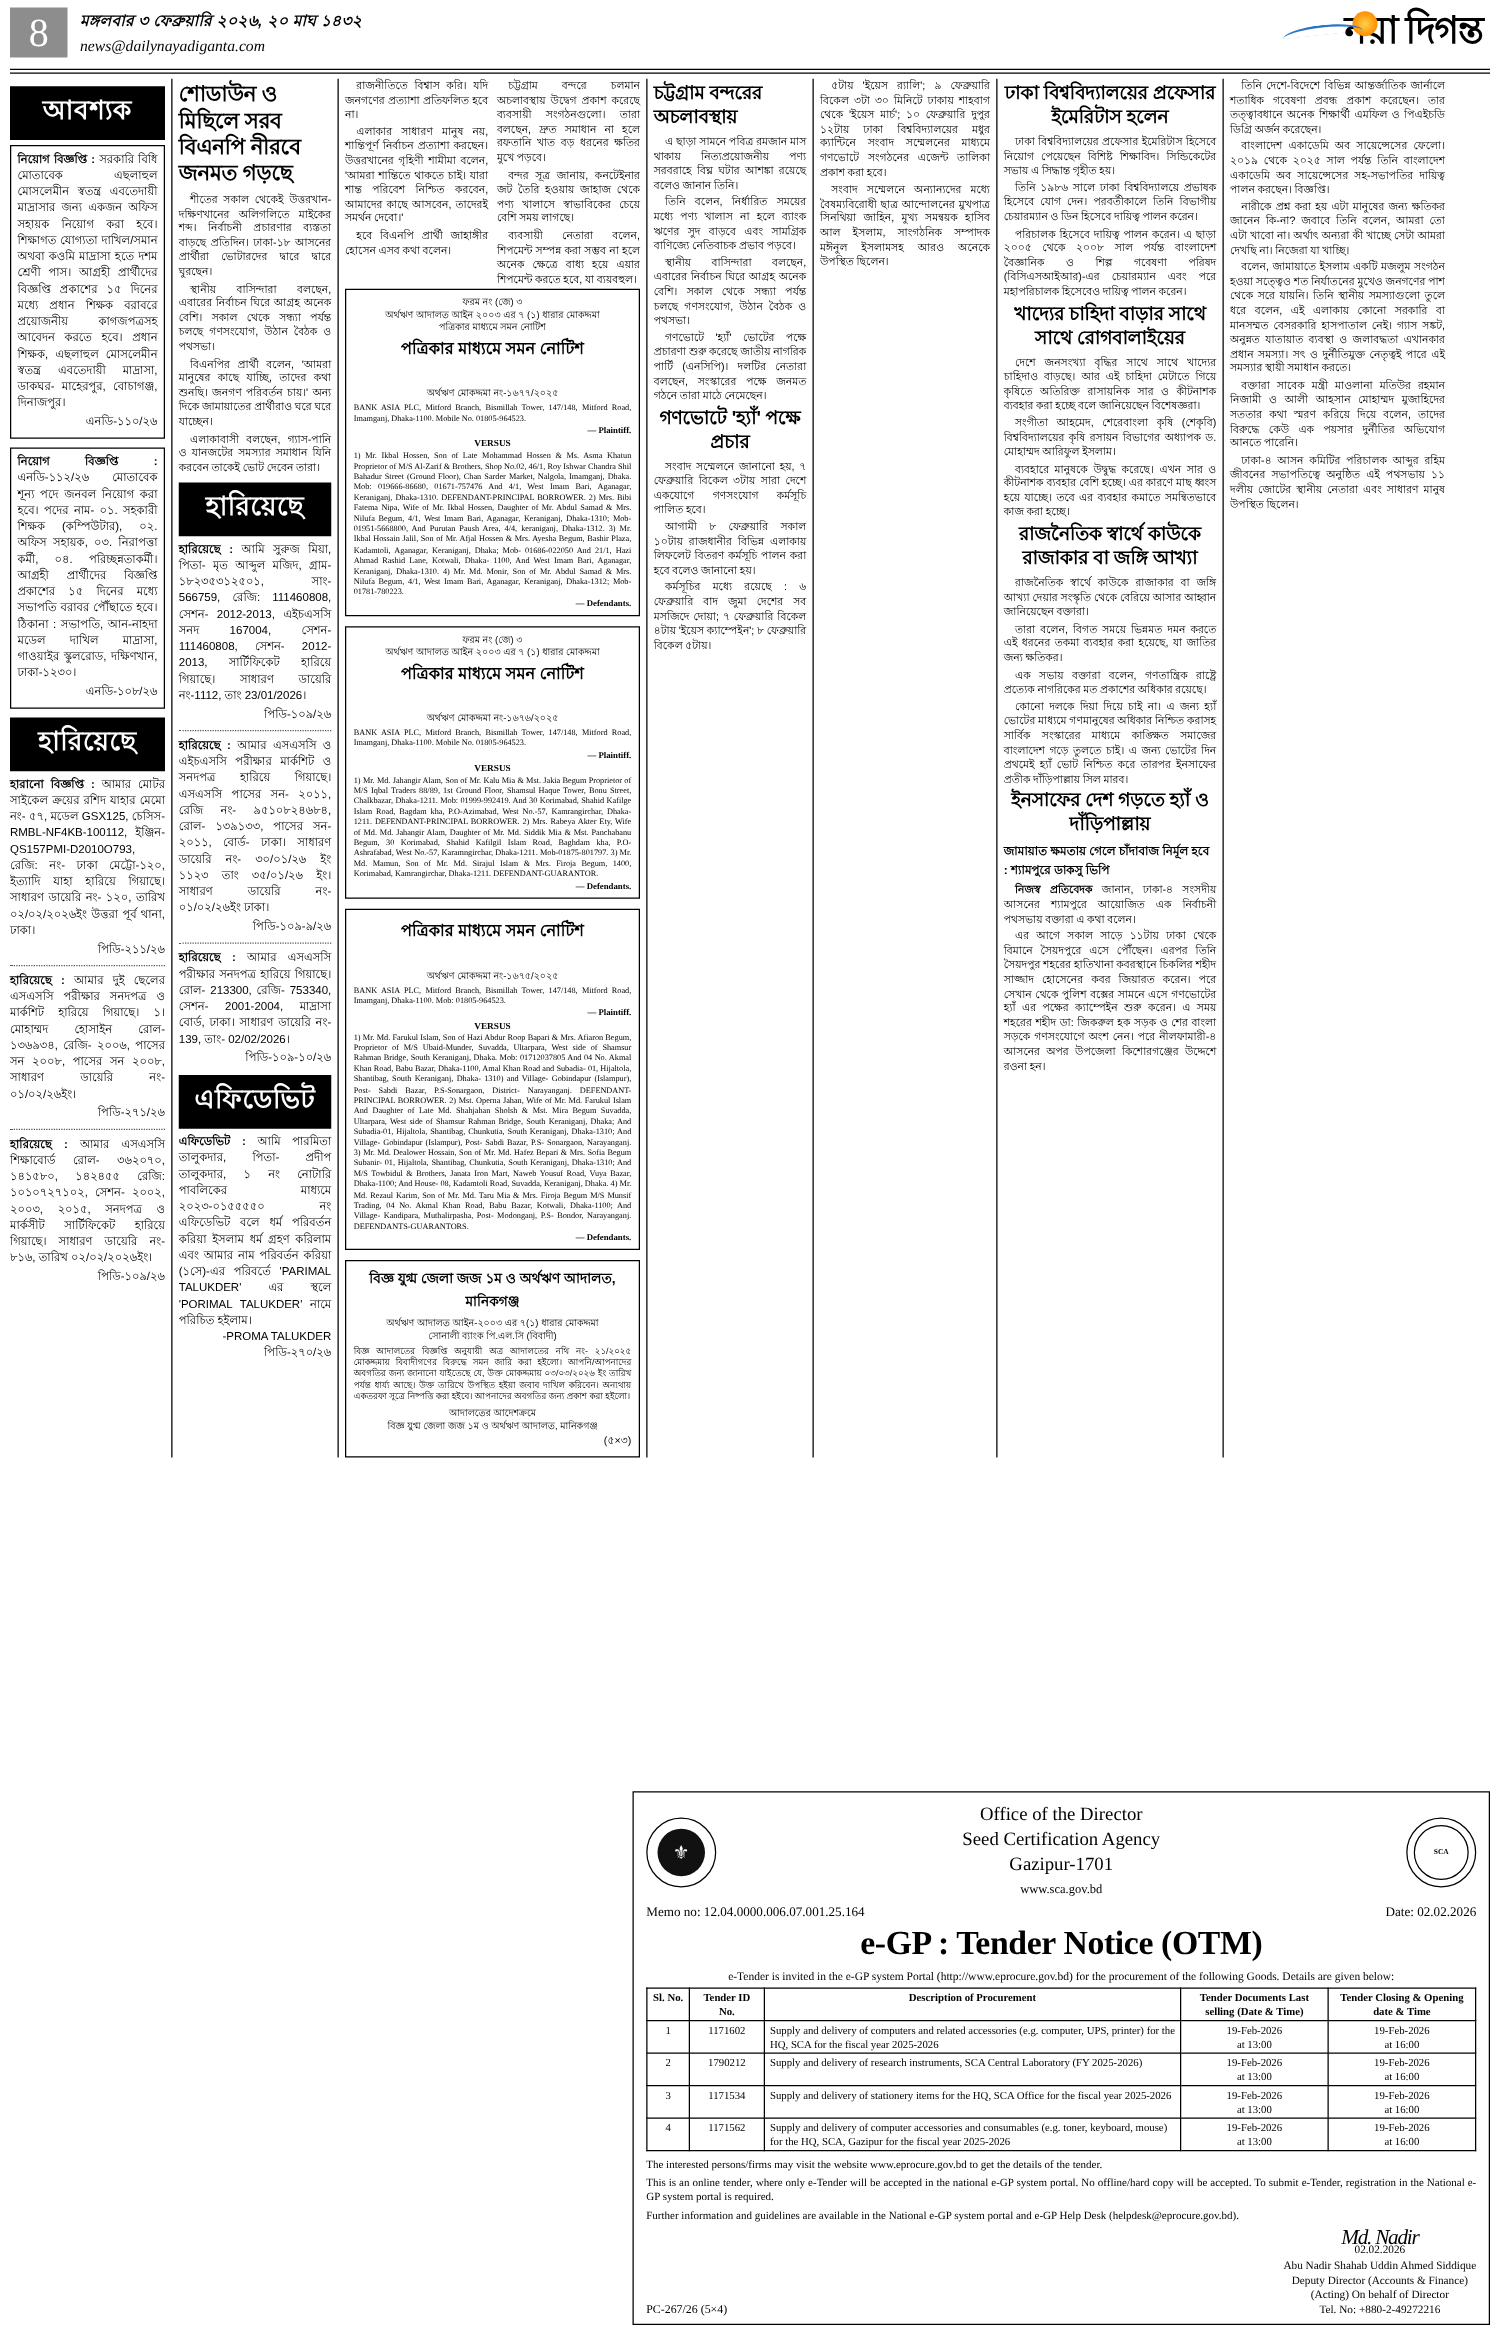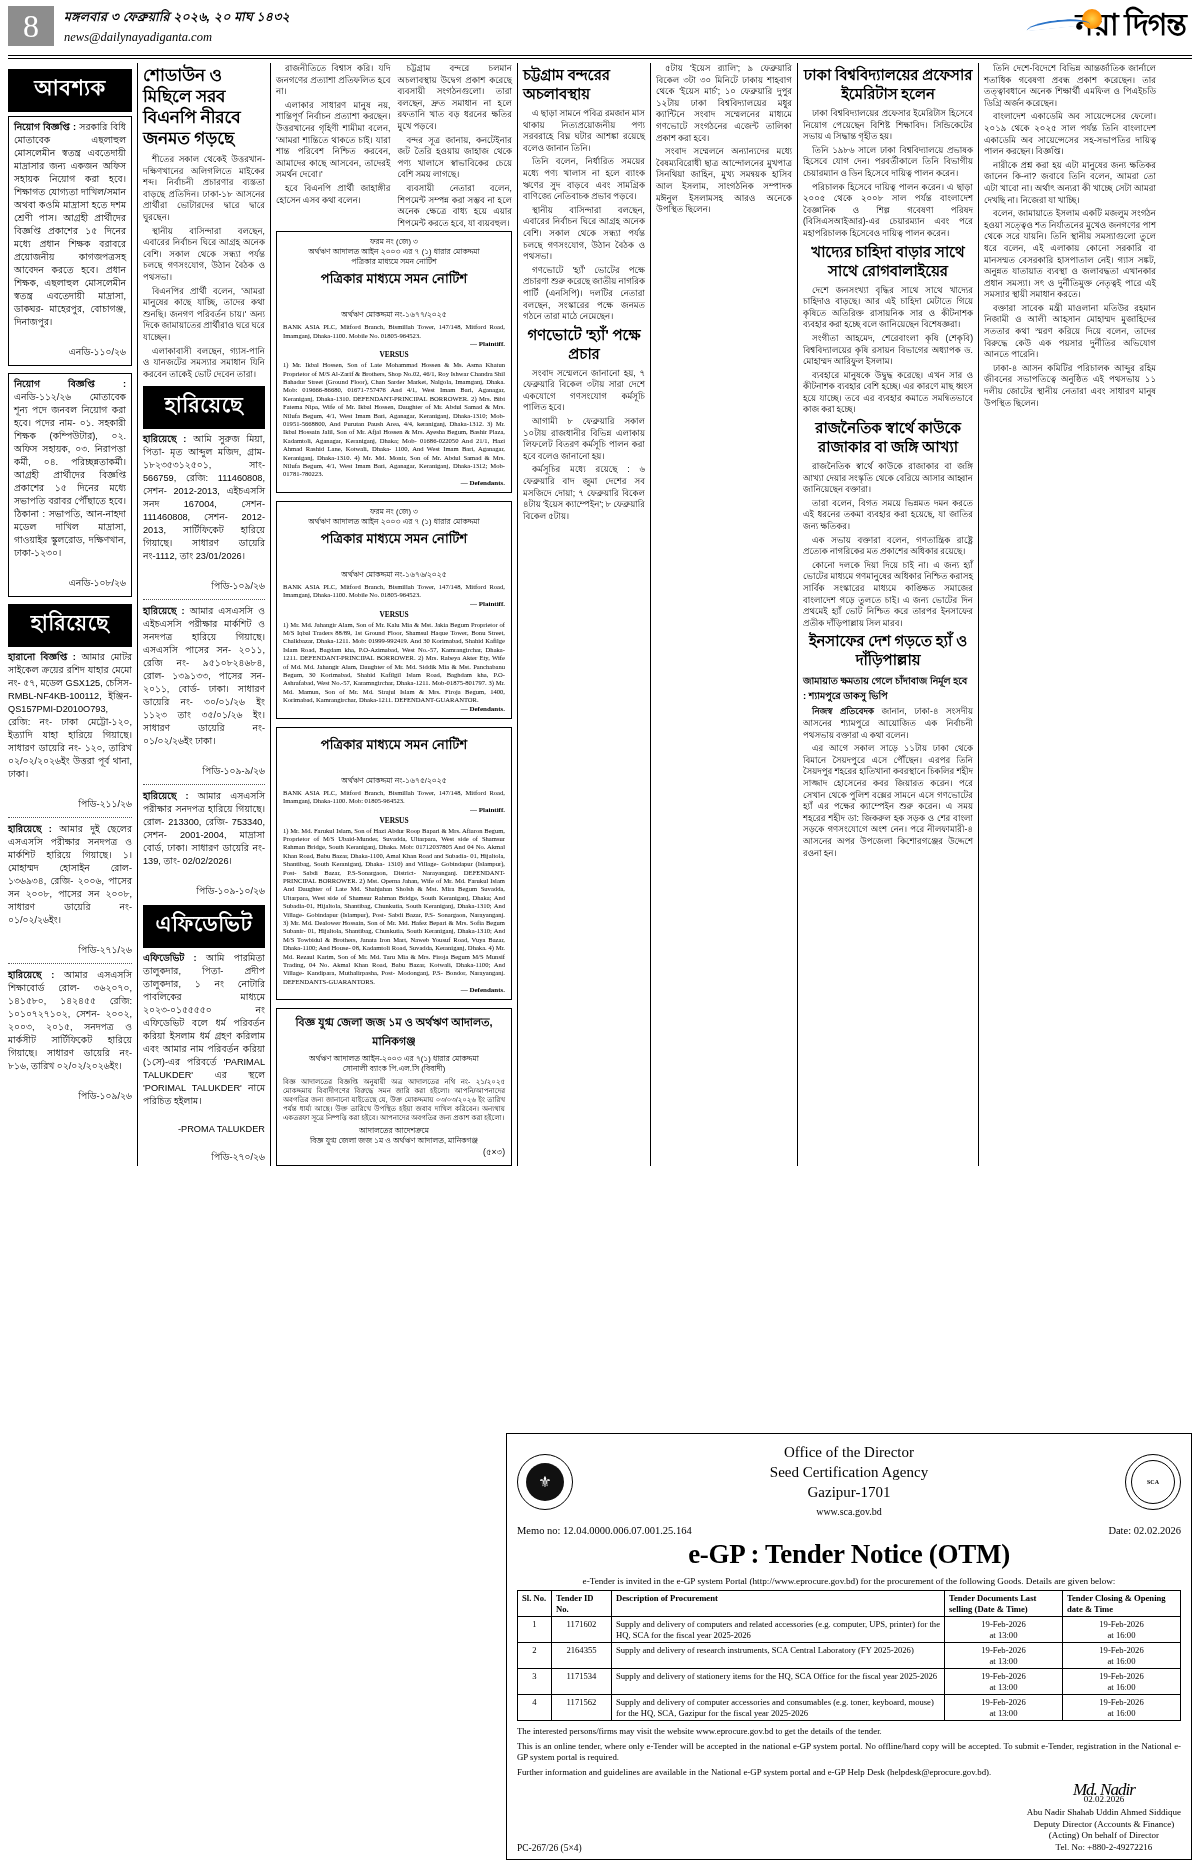--- a/index.html
+++ b/index.html
@@ -55,21 +55,21 @@
   
   .bn { font-family: "Liberation Sans", "DejaVu Sans", sans-serif; }
   .banner {
     background: #000; color: #fff; text-align: center;
     font-size: 21px; font-weight: bold; padding: 3px 0 5px;
     letter-spacing: .5px; margin: 6px 0 4px;
   }
   .adbox { border: 1px solid #000; padding: 4px 5px 5px; margin-bottom: 7px; }
   .ad-t { font-size: 9.2px; line-height: 13px; text-align: justify; }
   .ad-t b { font-weight: bold; }
-  .ad-ref { text-align: right; font-size: 9.2px; margin-top: 16px; }
+  .ad-ref { text-align: right; font-size: 9.2px; margin-top: 1px; }
   .hr-d { border-top: 1px dotted #555; margin: 5px 0; }
 
   .headline {
     font-size: 17px; font-weight: bold; line-height: 21px;
     margin: 2px 0 5px; letter-spacing: -.2px;
   }
   .headline.sm { font-size: 15px; line-height: 19px; }
   .headline.ctr { text-align: center; }
   .kicker { font-size: 9.5px; font-weight: bold; margin-bottom: 2px; }
   .artcols { display: flex; gap: 7px; }
@@ -120,21 +120,21 @@
   .egp-memo { display: flex; justify-content: space-between; font-size: 10.5px; margin-top: 3px; }
   .egp-title {
     text-align: center; font-size: 27px; font-weight: bold;
     margin: 3px 0 6px; letter-spacing: -.3px;
   }
   .egp-intro { font-size: 9.2px; text-align: center; margin-bottom: 4px; }
   table.egp-tb { width: 100%; border-collapse: collapse; font-size: 8.6px; }
   table.egp-tb th, table.egp-tb td {
     border: 1px solid #000; padding: 2px 4px; vertical-align: top; line-height: 10.5px;
   }
-  table.egp-tb th { text-align: left; font-weight: bold; }
+  table.egp-tb th { text-align: center; font-weight: bold; }
   .ta-c { text-align: center; }
   .egp-notes { font-size: 8.8px; line-height: 11.5px; margin-top: 5px; text-align: justify; }
   .egp-notes p { margin-bottom: 3px; }
   .egp-sign { margin-top: 6px; display: flex; justify-content: space-between; align-items: flex-end; }
   .egp-pc { font-size: 9.5px; }
   .sign-block { text-align: center; font-size: 9px; line-height: 11.5px; }
   .sign-scribble {
     font-family: "Liberation Serif", serif; font-style: italic;
     font-size: 17px; letter-spacing: -1px; margin-bottom: -2px;
   }
@@ -420,21 +420,21 @@
             <td class="ta-c" style="white-space: normal;">1</td>
             <td class="ta-c" style="white-space: normal;">1171602</td>
             <td style="white-space: normal;">Supply and delivery of computers and related accessories (e.g. computer, UPS, printer) for the HQ, SCA for the fiscal year 2025-2026</td>
             <td class="ta-c" style="white-space: pre-line;">19-Feb-2026
 at 13:00</td>
             <td class="ta-c" style="white-space: pre-line;">19-Feb-2026
 at 16:00</td>
           </tr>
           <tr>
             <td class="ta-c" style="white-space: normal;">2</td>
-            <td class="ta-c" style="white-space: normal;">2164355</td>
+            <td class="ta-c" style="white-space: normal;">1790212</td>
             <td style="white-space: normal;">Supply and delivery of research instruments, SCA Central Laboratory (FY 2025-2026)</td>
             <td class="ta-c" style="white-space: pre-line;">19-Feb-2026
 at 13:00</td>
             <td class="ta-c" style="white-space: pre-line;">19-Feb-2026
 at 16:00</td>
           </tr>
           <tr>
             <td class="ta-c" style="white-space: normal;">3</td>
             <td class="ta-c" style="white-space: normal;">1171534</td>
             <td style="white-space: normal;">Supply and delivery of stationery items for the HQ, SCA Office for the fiscal year 2025-2026</td>

